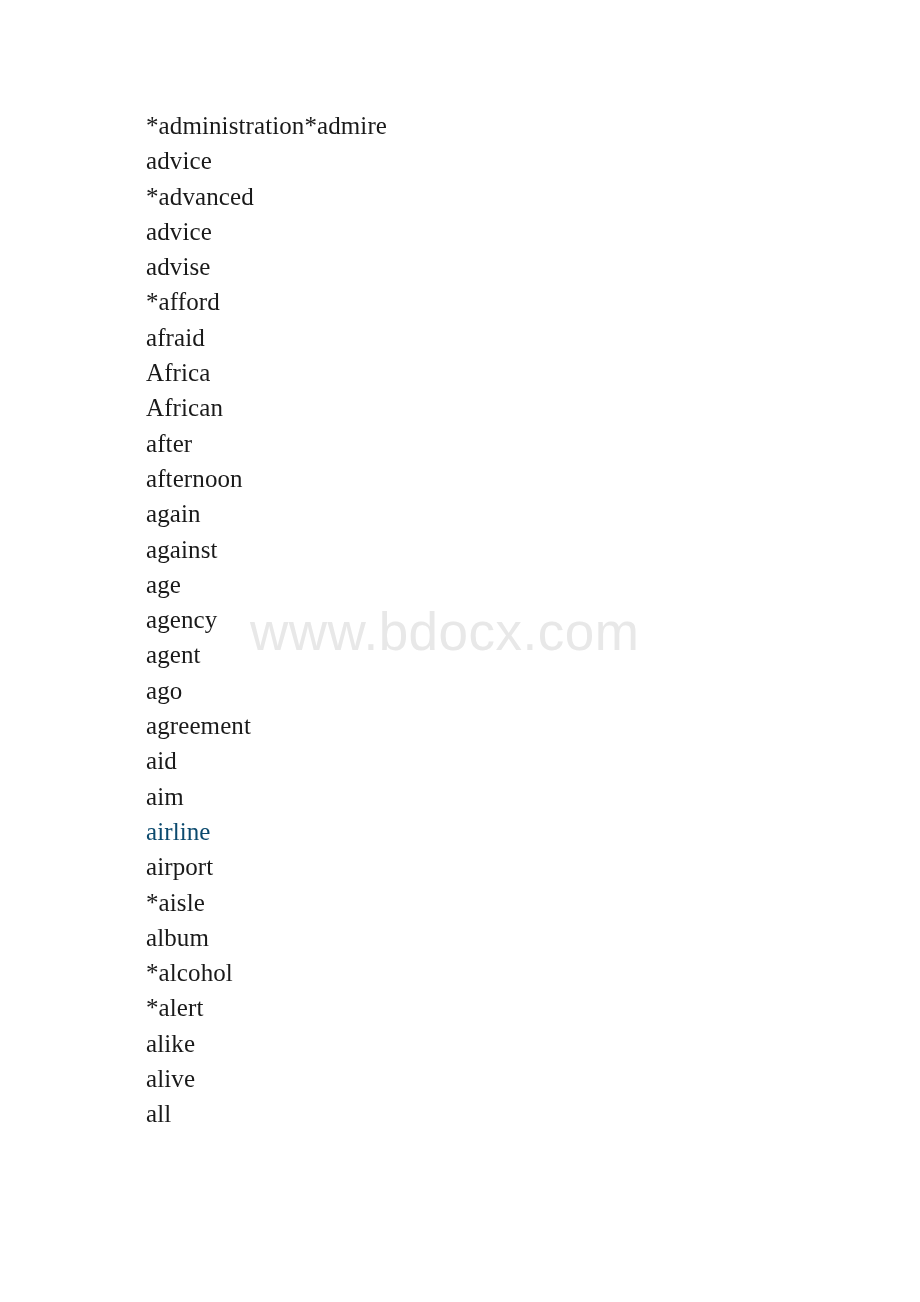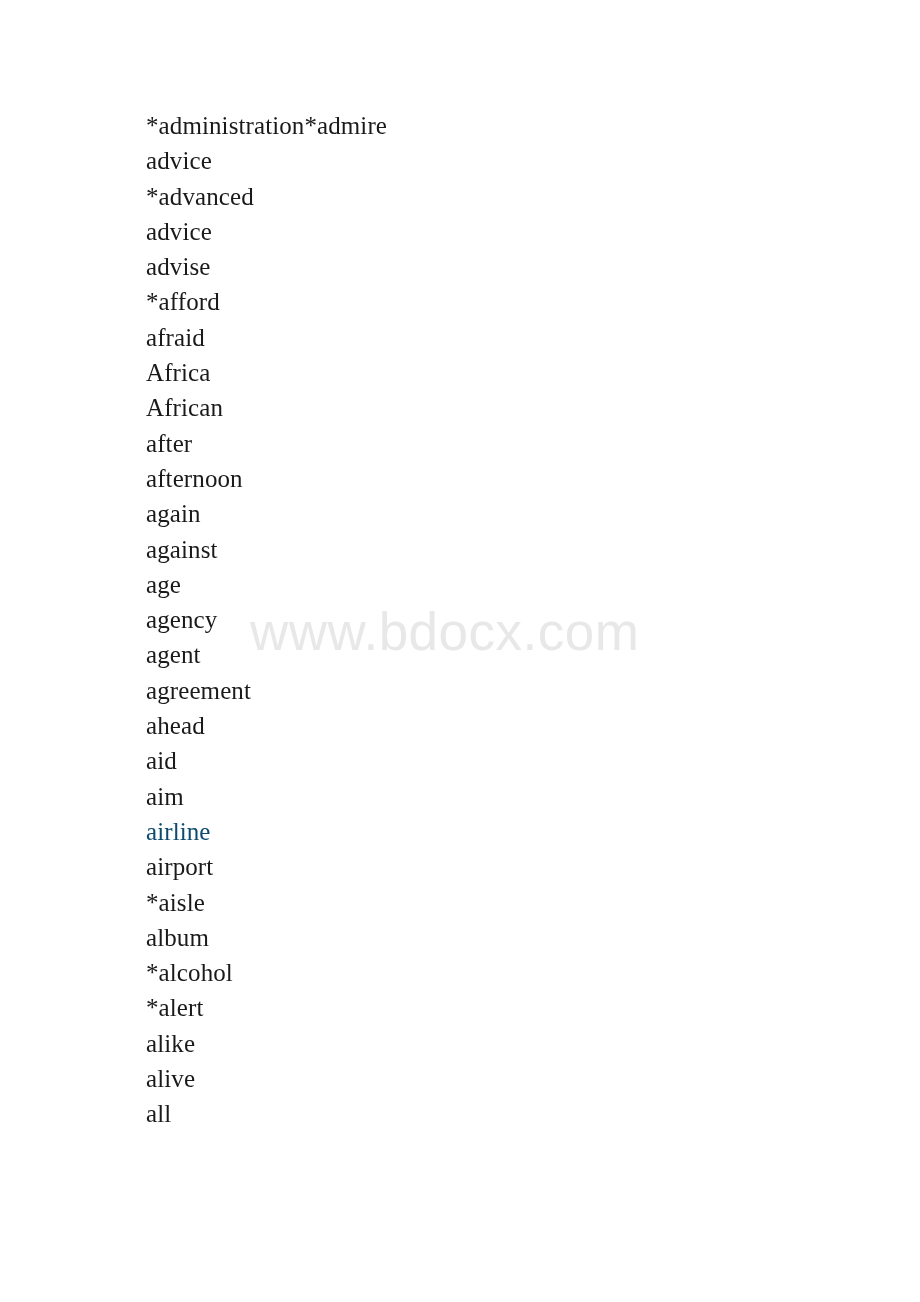--- a/index.html
+++ b/index.html
@@ -81,22 +81,22 @@
       <li class="word-entry" style="color: rgb(26, 26, 26);">afraid</li>
       <li class="word-entry" style="color: rgb(26, 26, 26);">Africa</li>
       <li class="word-entry" style="color: rgb(26, 26, 26);">African</li>
       <li class="word-entry" style="color: rgb(26, 26, 26);">after</li>
       <li class="word-entry" style="color: rgb(26, 26, 26);">afternoon</li>
       <li class="word-entry" style="color: rgb(26, 26, 26);">again</li>
       <li class="word-entry" style="color: rgb(26, 26, 26);">against</li>
       <li class="word-entry" style="color: rgb(26, 26, 26);">age</li>
       <li class="word-entry" style="color: rgb(26, 26, 26);">agency</li>
       <li class="word-entry" style="color: rgb(26, 26, 26);">agent</li>
+      <li class="word-entry" style="color: rgb(26, 26, 26);">ago</li>
       <li class="word-entry" style="color: rgb(26, 26, 26);">agreement</li>
-      <li class="word-entry" style="color: rgb(26, 26, 26);">ahead</li>
       <li class="word-entry" style="color: rgb(26, 26, 26);">aid</li>
       <li class="word-entry" style="color: rgb(26, 26, 26);">aim</li>
       <li class="word-entry" style="color: #0c4a6e;">airline</li>
       <li class="word-entry" style="color: rgb(26, 26, 26);">airport</li>
       <li class="word-entry" style="color: rgb(26, 26, 26);">*aisle</li>
       <li class="word-entry" style="color: rgb(26, 26, 26);">album</li>
       <li class="word-entry" style="color: rgb(26, 26, 26);">*alcohol</li>
       <li class="word-entry" style="color: rgb(26, 26, 26);">*alert</li>
       <li class="word-entry" style="color: rgb(26, 26, 26);">alike</li>
       <li class="word-entry" style="color: rgb(26, 26, 26);">alive</li>

